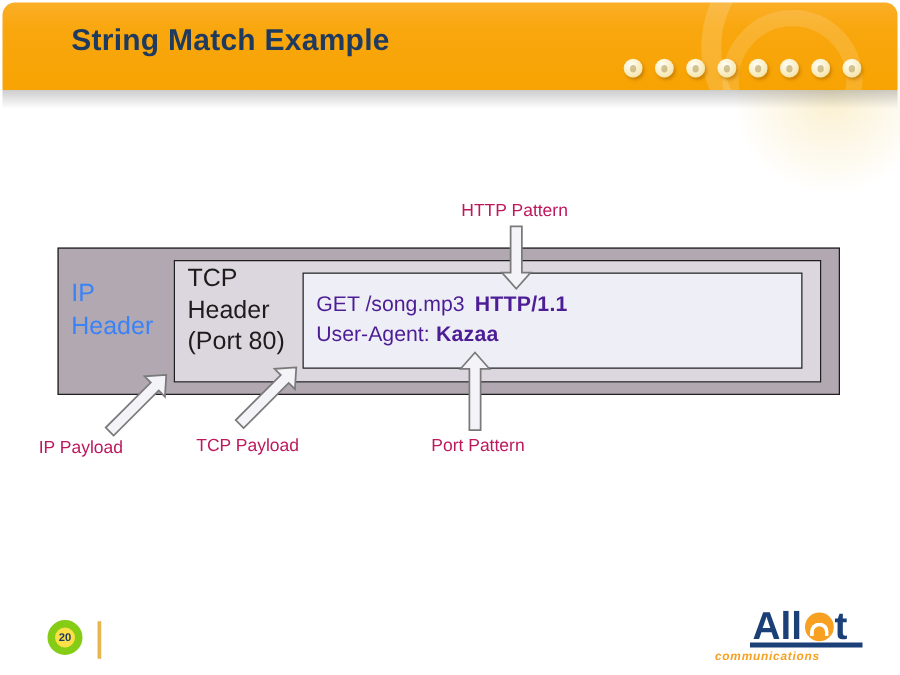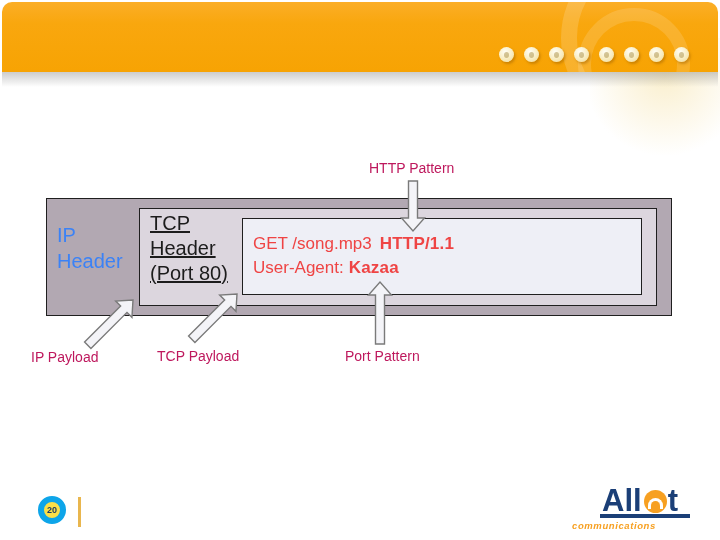--- a/index.html
+++ b/index.html
@@ -55,42 +55,42 @@
   .payload-box{
     position:absolute;left:242px;top:218px;width:400px;height:77px;z-index:5;
     background:#EEEFF6;border:1px solid #1f1f1f;box-sizing:border-box;
   }
   .ip-label{
     position:absolute;left:57px;top:222px;width:84px;z-index:6;
     font-size:20px;color:#3b82f6;line-height:26px;
   }
   .tcp-label{
     position:absolute;left:150px;top:211px;width:96px;z-index:6;
-    font-size:20px;color:#1c1c1c;line-height:25px;text-decoration:underline;
+    font-size:20px;color:#1c1c1c;line-height:25px;
   }
   .payload-text{
     position:absolute;left:253px;top:232px;z-index:6;
-    font-size:17px;color:#ef4444;line-height:24px;white-space:nowrap;
+    font-size:17px;color:#4c1d95;line-height:24px;white-space:nowrap;
   }
   .payload-text b{letter-spacing:0.2px;}
   .seg-gap{display:inline-block;width:8px;}
   
   .callout{
     position:absolute;z-index:7;font-size:14px;color:#be185d;white-space:nowrap;
   }
   .lbl-http{left:369px;top:160px;}
   .lbl-kazaa{left:345px;top:348px;}
   .lbl-ip-payload{left:31px;top:349px;}
   .lbl-tcp-payload{left:157px;top:348px;}
   .arrows{position:absolute;left:0;top:0;z-index:6;pointer-events:none;}
   .arrow{fill:#F4F4F8;stroke:#7a7a7a;stroke-width:1.4;}
   
   .page-badge{
     position:absolute;left:38px;top:496px;width:16px;height:16px;z-index:3;
-    border:6px solid #0ea5e9;border-radius:50%;background:#fde047;
+    border:6px solid #84cc16;border-radius:50%;background:#fde047;
     display:flex;align-items:center;justify-content:center;
   }
   .page-num{font-size:9px;font-weight:bold;color:#1E3A5F;}
   .footer-divider{
     position:absolute;left:78px;top:497px;width:3px;height:30px;z-index:3;background:#E9B64E;
   }
   .logo{position:absolute;left:572px;top:486px;width:140px;height:48px;z-index:3;}
   .logo-word{
     position:absolute;left:30px;top:0;display:flex;align-items:flex-start;
     font-size:31px;font-weight:bold;color:#1B3F77;line-height:30px;
@@ -112,20 +112,21 @@
 </head>
 <body>
 
 <div class="slide">
 
   <div class="pale-circle"></div>
   <div class="header-shadow"></div>
   <div class="header">
     <div class="swirl-a"></div>
     <div class="swirl-b"></div>
+    <div class="title">String Match Example</div>
     <div class="beads">
       <span class="bead"></span>
       <span class="bead"></span>
       <span class="bead"></span>
       <span class="bead"></span>
       <span class="bead"></span>
       <span class="bead"></span>
       <span class="bead"></span>
       <span class="bead"></span>
     </div>

